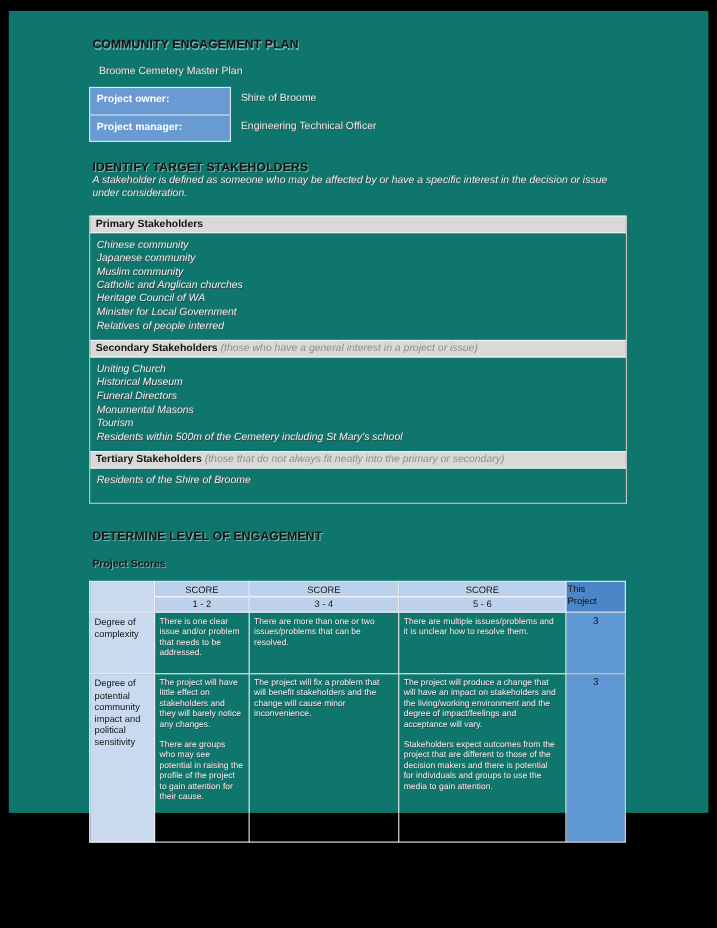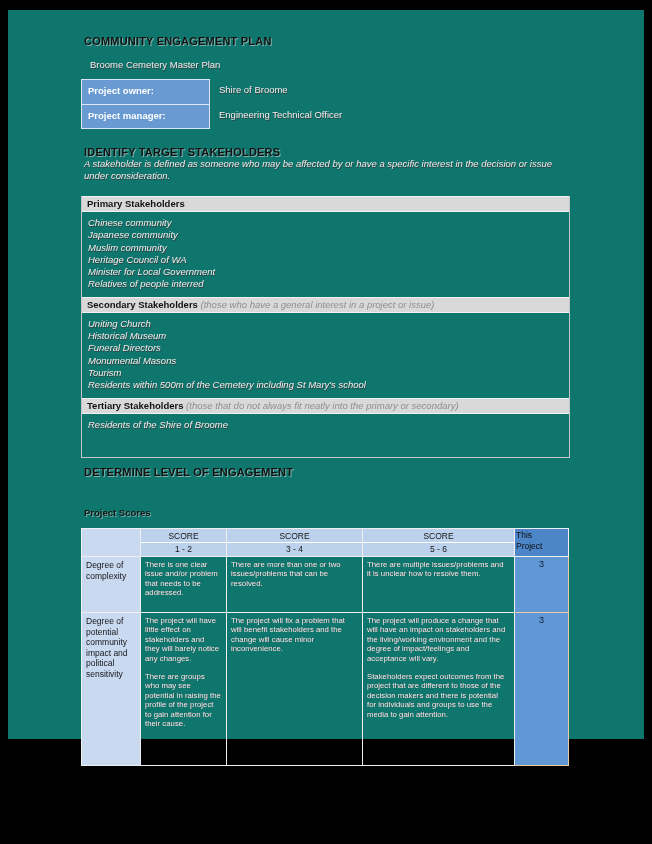--- a/index.html
+++ b/index.html
@@ -14,21 +14,21 @@
     background:#0f766e;
   }
   .h1, .h2 {
     position:absolute; left:76px;
     font-size:11px; font-weight:bold; color:#121212;
     letter-spacing:.2px;
     text-shadow:1px 1px 0 rgba(255,255,255,.45);
   }
   .h1 { top:25px; }
   .h2-identify { top:136px; }
-  .h2-determine { top:456px; }
+  .h2-determine { top:472px; }
   .h3 {
     position:absolute; left:76px; top:497px;
     font-size:9.5px; font-weight:bold; color:#161616;
     text-shadow:1px 1px 0 rgba(255,255,255,.4);
   }
   
   .info-table { position:absolute; left:73px; top:44px; width:390px; }
   .info-row { display:flex; height:25px; }
   .info-label {
     width:129px; box-sizing:border-box;
@@ -131,20 +131,21 @@
 
   <div class="stake-table">
 
     <div class="group-header">
       <span>Primary Stakeholders</span>
     </div>
     <ul class="stake-items">
       <li>Chinese community</li>
       <li>Japanese community</li>
       <li>Muslim community</li>
+      <li>Catholic and Anglican churches</li>
       <li>Heritage Council of WA</li>
       <li>Minister for Local Government</li>
       <li>Relatives of people interred</li>
     </ul>
 
     <div class="group-header">
       <span>Secondary Stakeholders</span>
       <span class="group-note">(those who have a general interest in a project or issue)</span>
     </div>
     <ul class="stake-items">

